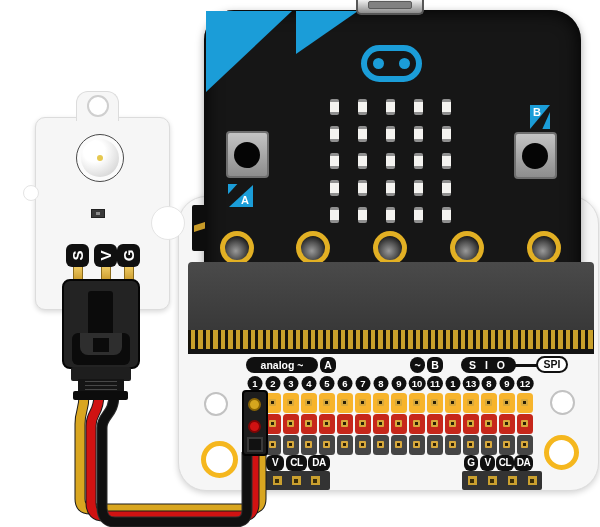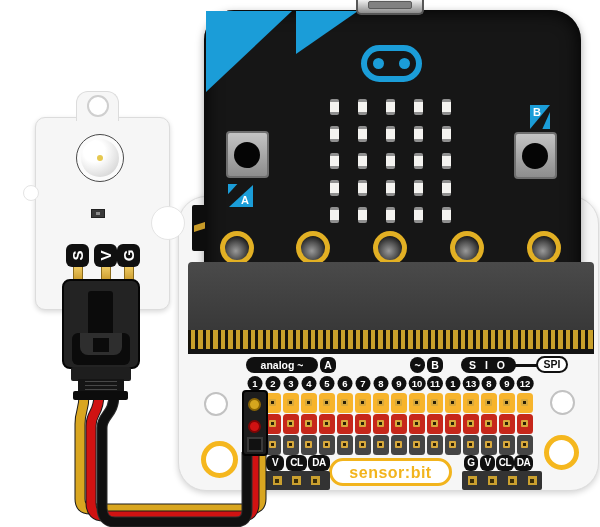--- a/index.html
+++ b/index.html
@@ -186,21 +186,20 @@
   <div class="relief1"></div>
   <div class="relief2"></div>
   <div class="ridges"></div>
   <div class="relief3"></div>
 
   <div class="plug"></div>
   <div class="plug-pin-y"></div>
   <div class="plug-pin-r"></div>
   <div class="plug-pin-b"></div>
 
-  <div class="brand">sensor:bit</div>
 <div class="pin-num" style="left: 255px;">1</div>
     <div class="pin-num" style="left: 273px;">2</div>
     <div class="pin-num" style="left: 291px;">3</div>
     <div class="pin-num" style="left: 309px;">4</div>
     <div class="pin-num" style="left: 327px;">5</div>
     <div class="pin-num" style="left: 345px;">6</div>
     <div class="pin-num" style="left: 363px;">7</div>
     <div class="pin-num" style="left: 381px;">8</div>
     <div class="pin-num" style="left: 399px;">9</div>
     <div class="pin-num" style="left: 417px;">10</div>

